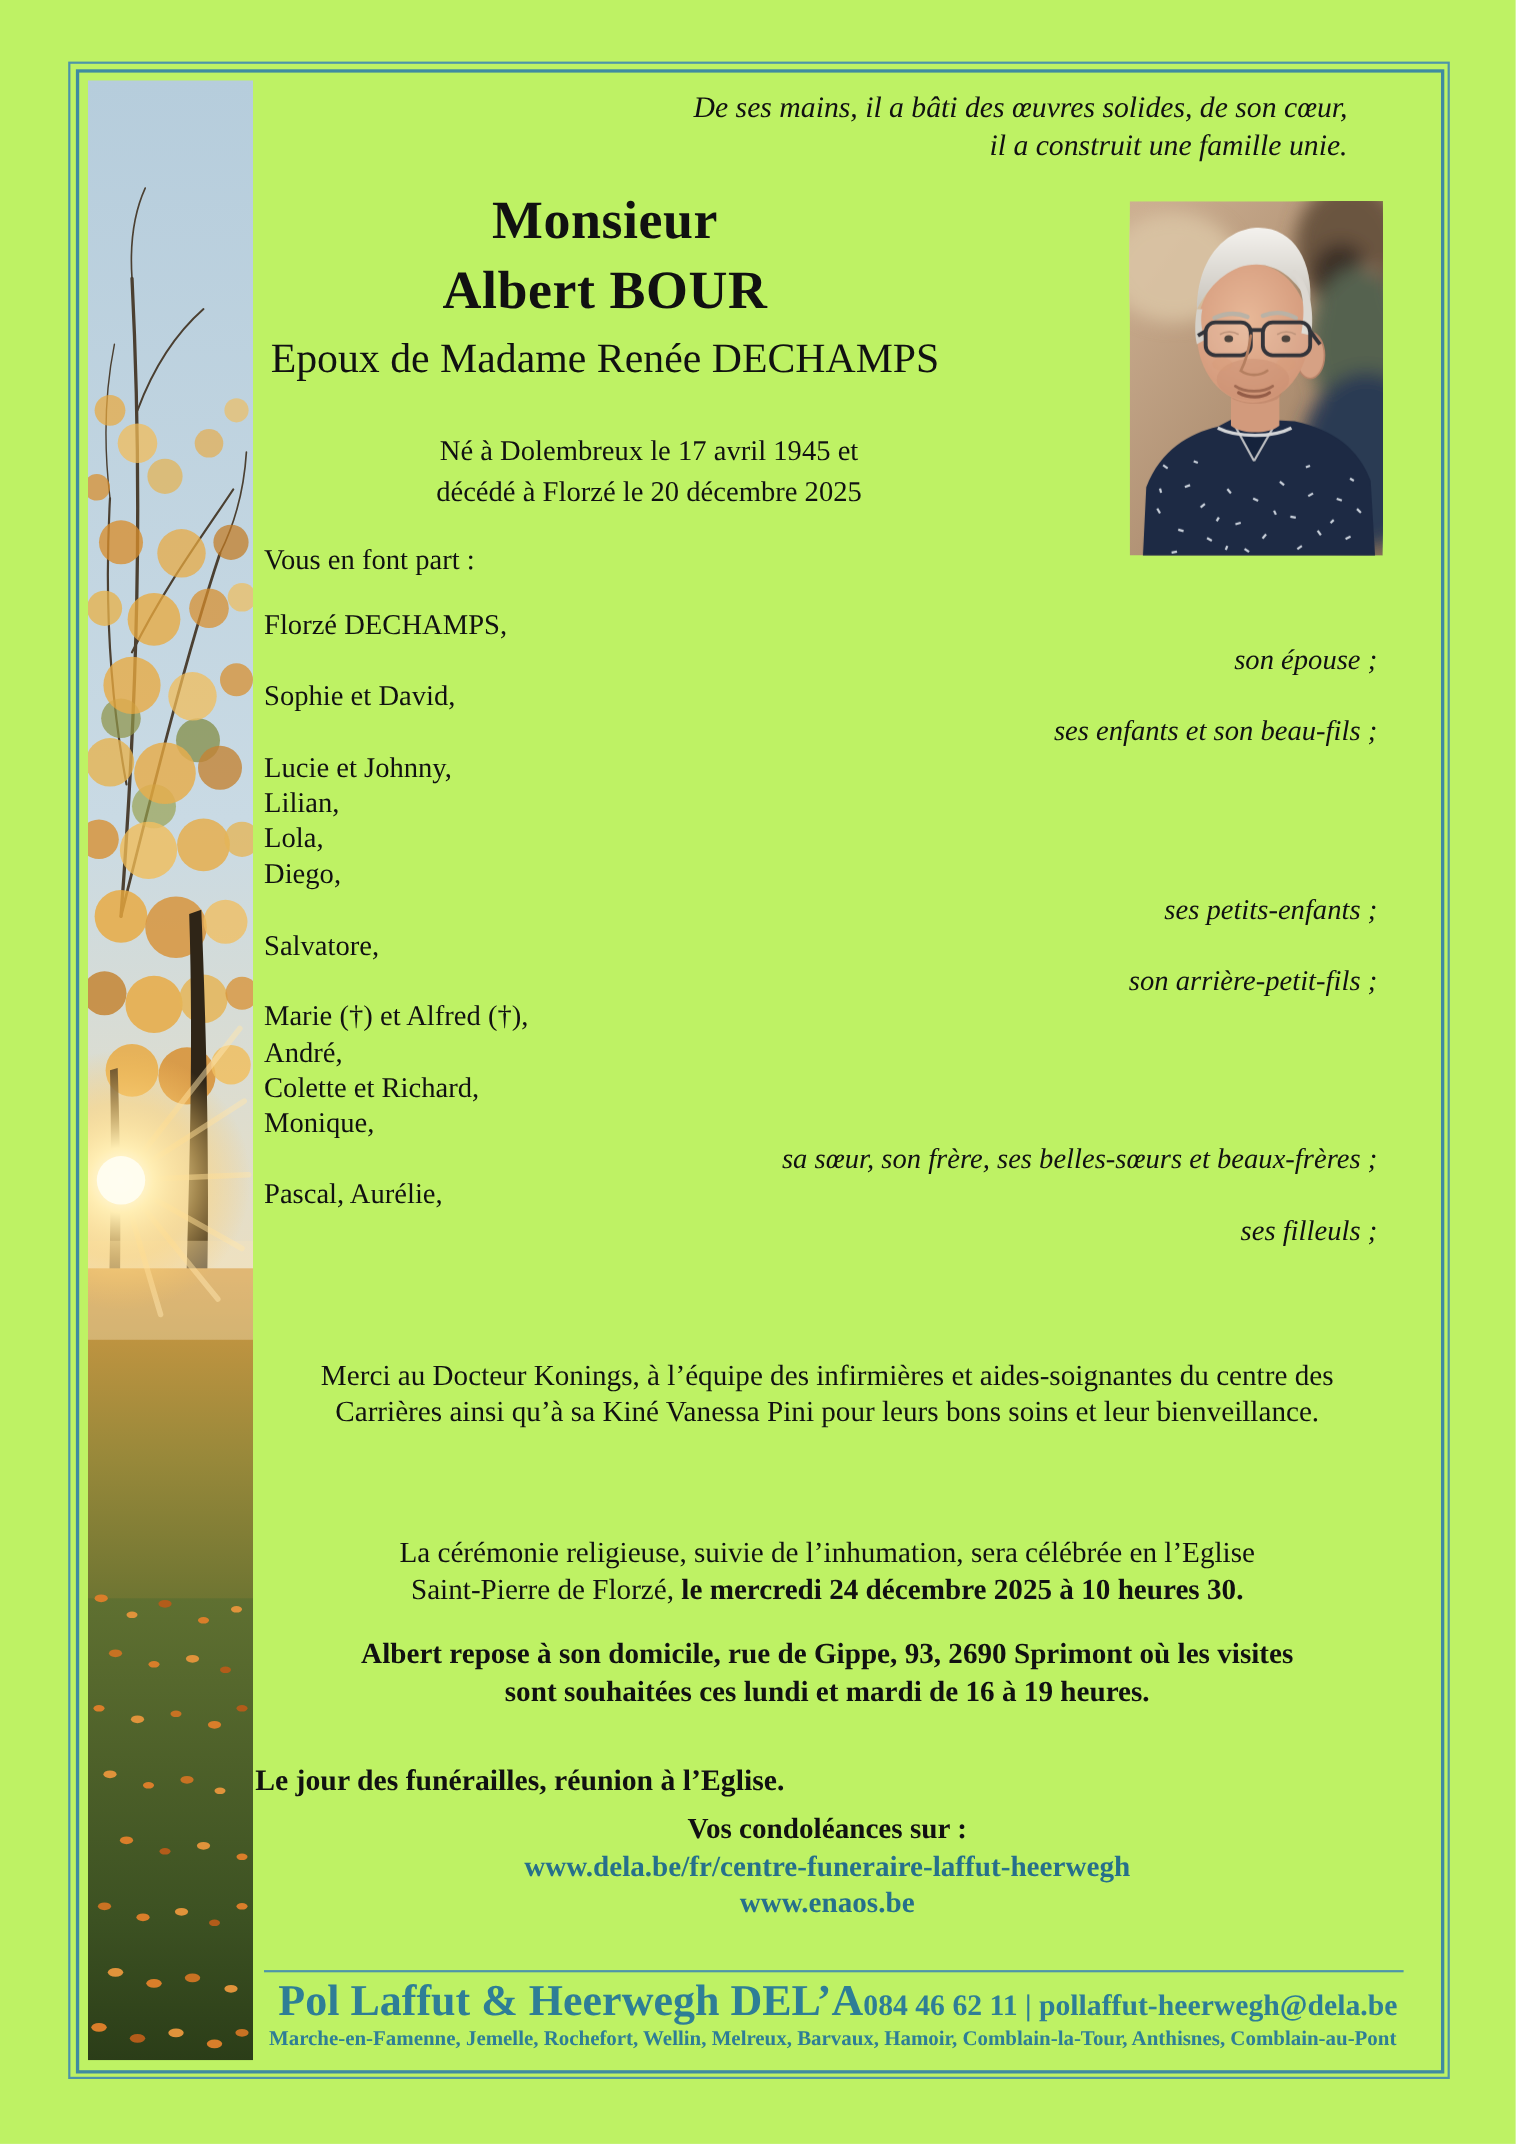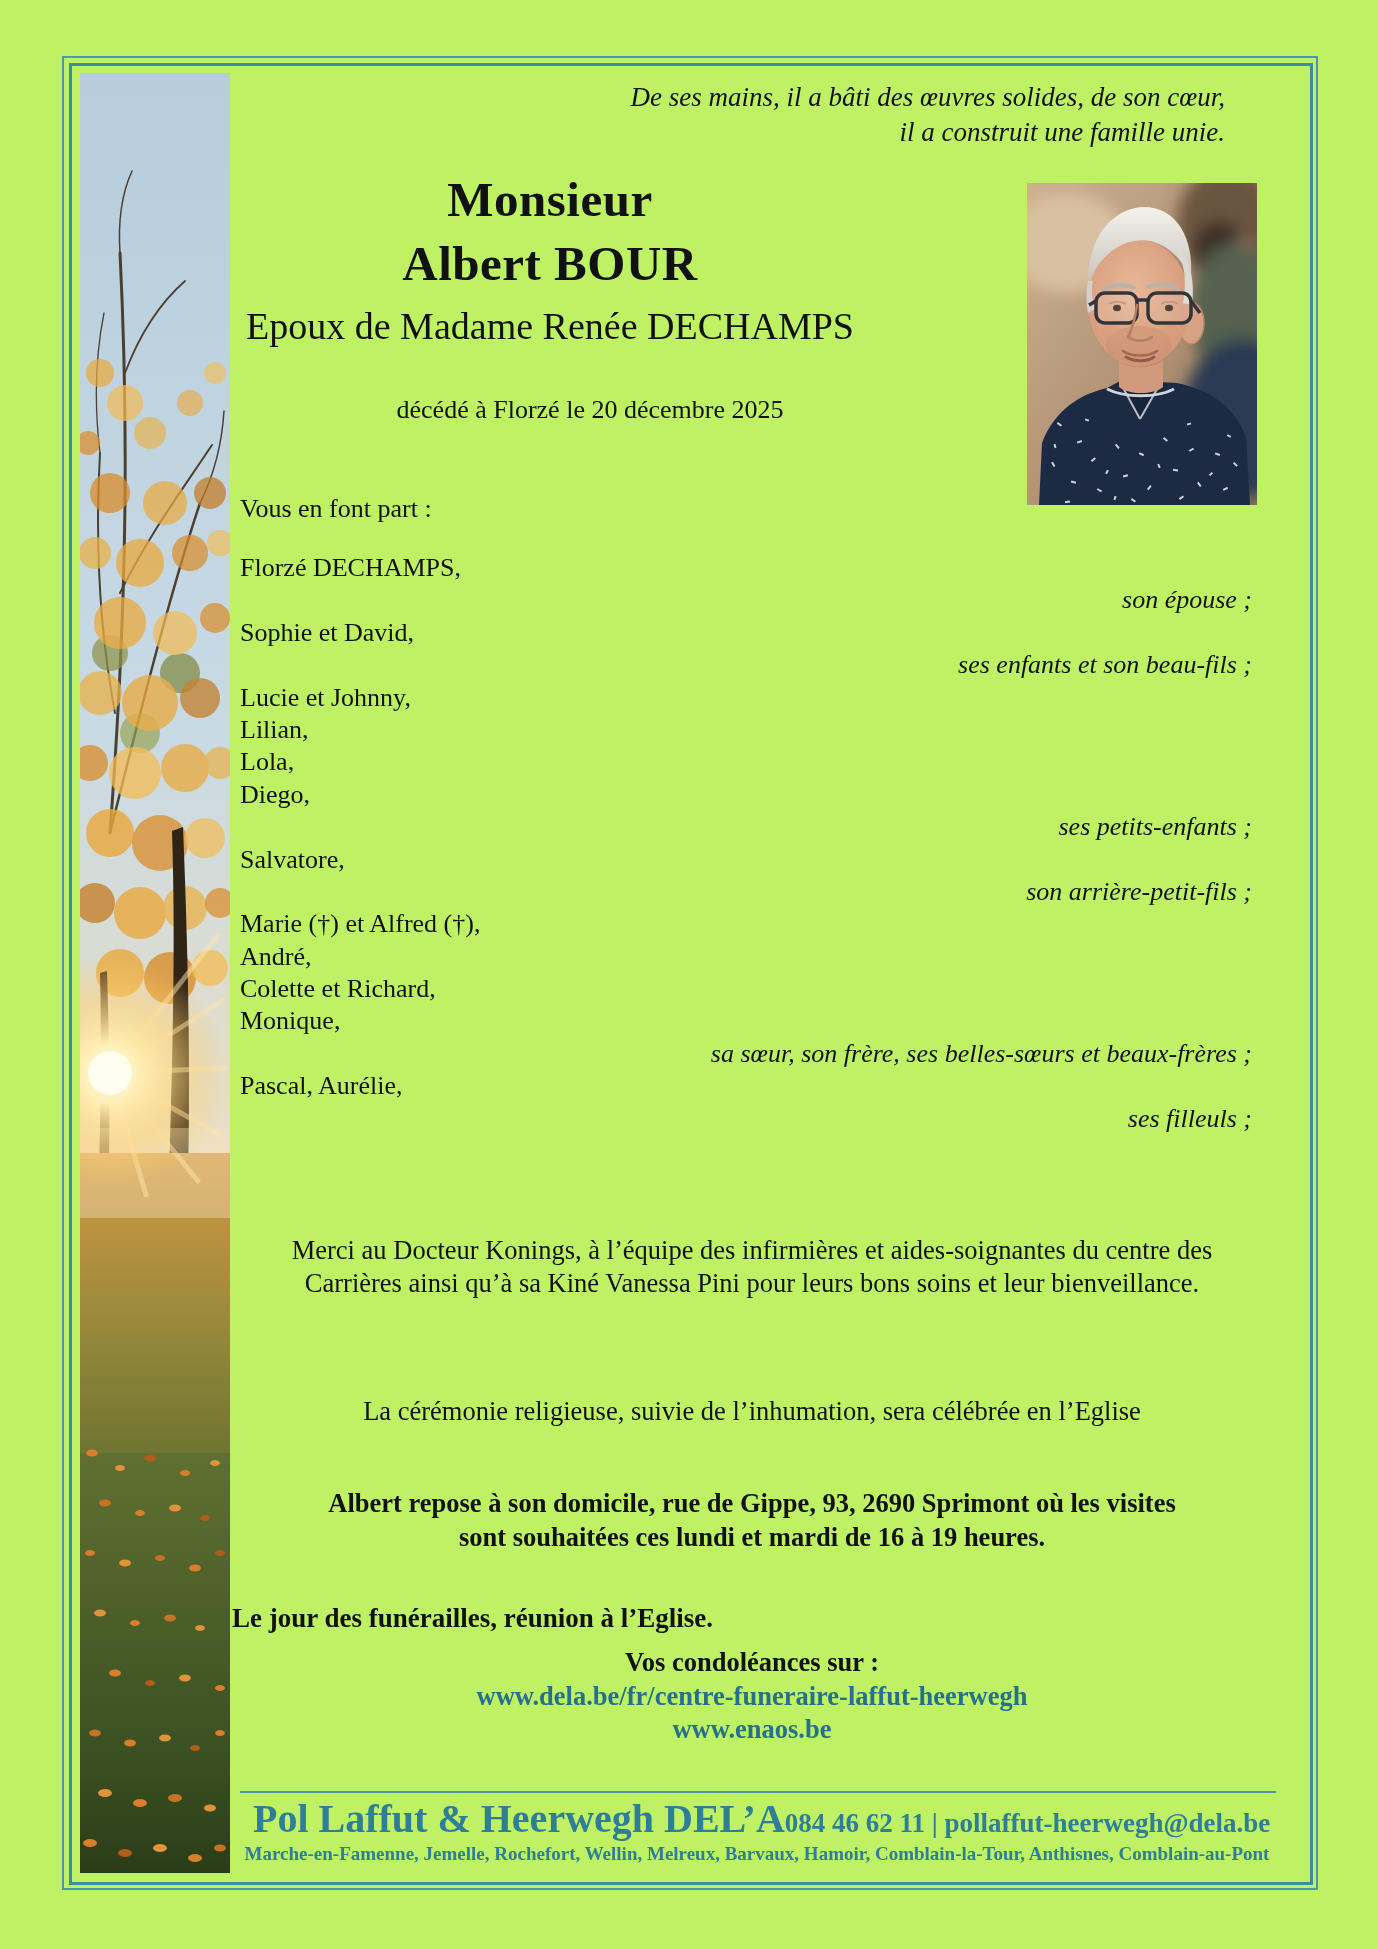--- a/index.html
+++ b/index.html
@@ -301,20 +301,21 @@
 
       <path d="M110,122 C108,138 104,148 101,154 C108,159 118,159 125,154" stroke="#b57f60" stroke-width="2.5" fill="none" stroke-linecap="round"></path>
       <path d="M96,168 C104,174 122,174 130,168" stroke="#a06a52" stroke-width="2.5" fill="none" stroke-linecap="round"></path>
       <path d="M99,174 C108,179 120,179 127,174" stroke="#935c47" stroke-width="3" fill="none" stroke-linecap="round"></path>
       <ellipse cx="84" cy="148" rx="9" ry="6" fill="#d89a78" opacity="0.4"></ellipse>
       <ellipse cx="142" cy="148" rx="9" ry="6" fill="#d89a78" opacity="0.4"></ellipse>
     </svg>
   </div>
 
   <div class="life">
+    <div>Né à Dolembreux le 17 avril 1945 et</div>
     <div>décédé à Florzé le 20 décembre 2025</div>
   </div>
 
   <div class="intro">Vous en font part :</div>
 
   <div class="family-list">
       <div class="fam-line name">Florzé DECHAMPS,</div>
       <div class="fam-line relation">son épouse ;</div>
       <div class="fam-line name">Sophie et David,</div>
       <div class="fam-line relation">ses enfants et son beau-fils ;</div>
@@ -334,20 +335,21 @@
       <div class="fam-line relation">ses filleuls ;</div>
     </div>
 
   <div class="thanks">
     <div>Merci au Docteur Konings, à l’équipe des infirmières et aides-soignantes du centre des</div>
     <div>Carrières ainsi qu’à sa Kiné Vanessa Pini pour leurs bons soins et leur bienveillance.</div>
   </div>
 
   <div class="ceremony">
     <div>La cérémonie religieuse, suivie de l’inhumation, sera célébrée en l’Eglise</div>
+    <div><span>Saint-Pierre de Florzé, </span><b>le mercredi 24 décembre 2025 à 10 heures 30.</b></div>
   </div>
 
   <div class="repose">
     <div>Albert repose à son domicile, rue de Gippe, 93, 2690 Sprimont où les visites</div>
     <div>sont souhaitées ces lundi et mardi de 16 à 19 heures.</div>
   </div>
 
   <div class="funeral-day">Le jour des funérailles, réunion à l’Eglise.</div>
 
   <div class="condolences">

